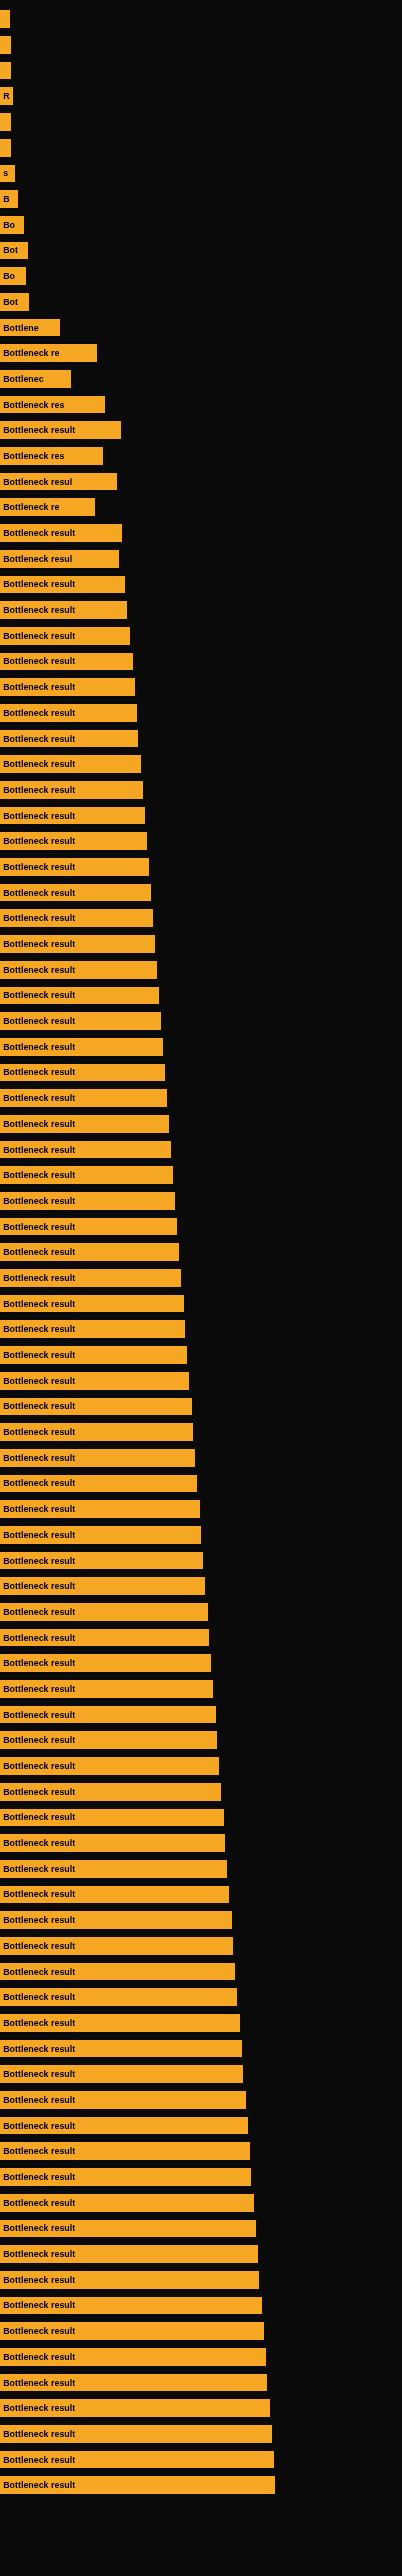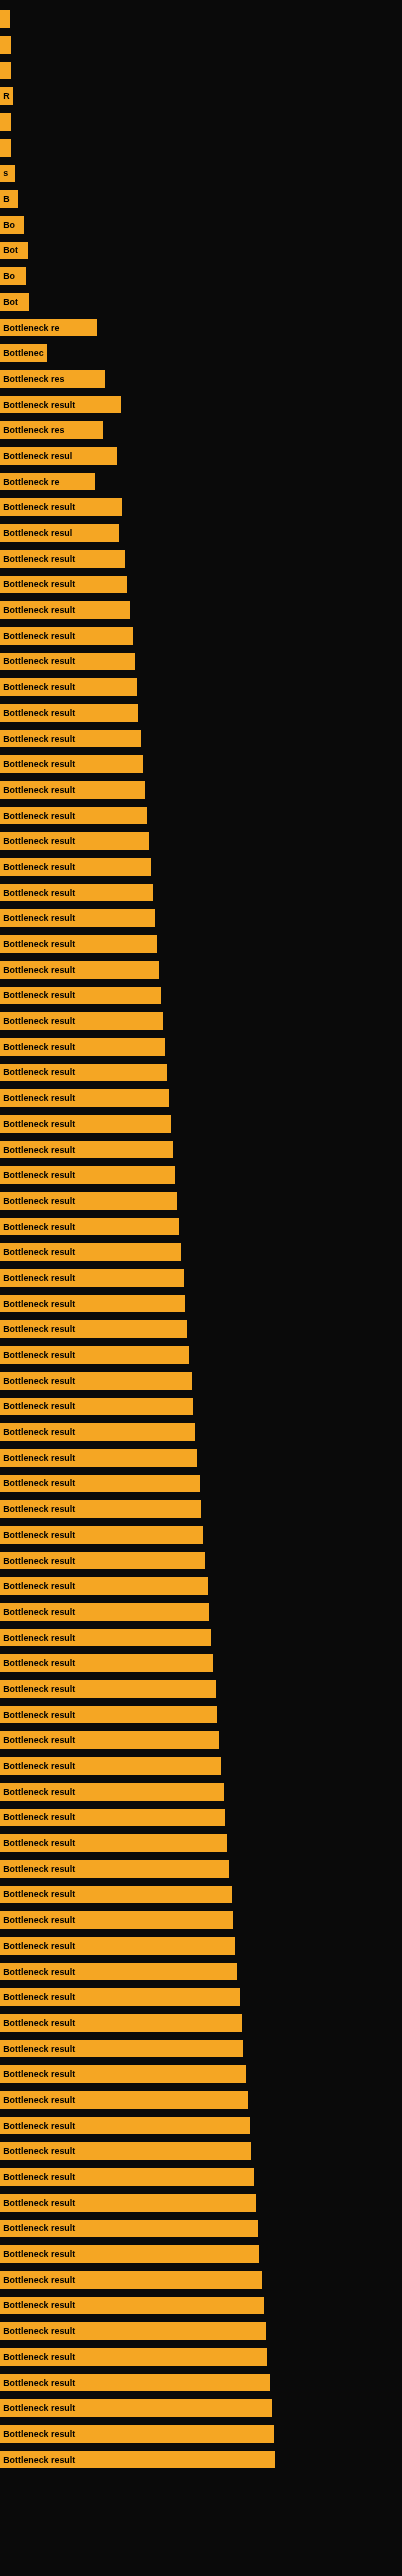--- a/index.html
+++ b/index.html
@@ -98,26 +98,31 @@
         <div class="bar" style="width: 26px;">
           <span class="bar-label">Bo</span>
         </div>
       </div>
       <div class="bar-row">
         <div class="bar" style="width: 29px;">
           <span class="bar-label">Bot</span>
         </div>
       </div>
       <div class="bar-row">
+        <div class="bar" style="width: 60px;">
+          <span class="bar-label">Bottlene</span>
+        </div>
+      </div>
+      <div class="bar-row">
         <div class="bar" style="width: 97px;">
           <span class="bar-label">Bottleneck re</span>
         </div>
       </div>
       <div class="bar-row">
-        <div class="bar" style="width: 47px;">
+        <div class="bar" style="width: 71px;">
           <span class="bar-label">Bottlenec</span>
         </div>
       </div>
       <div class="bar-row">
         <div class="bar" style="width: 105px;">
           <span class="bar-label">Bottleneck res</span>
         </div>
       </div>
       <div class="bar-row">
         <div class="bar" style="width: 121px;">

